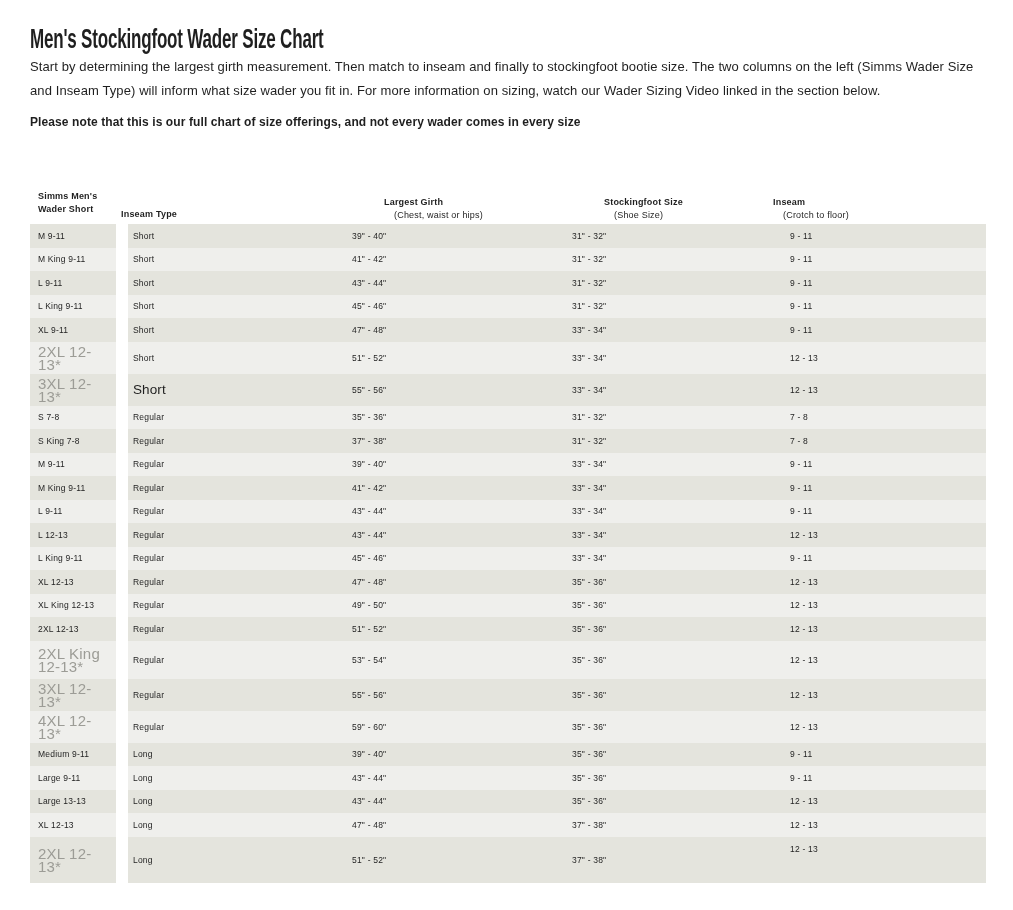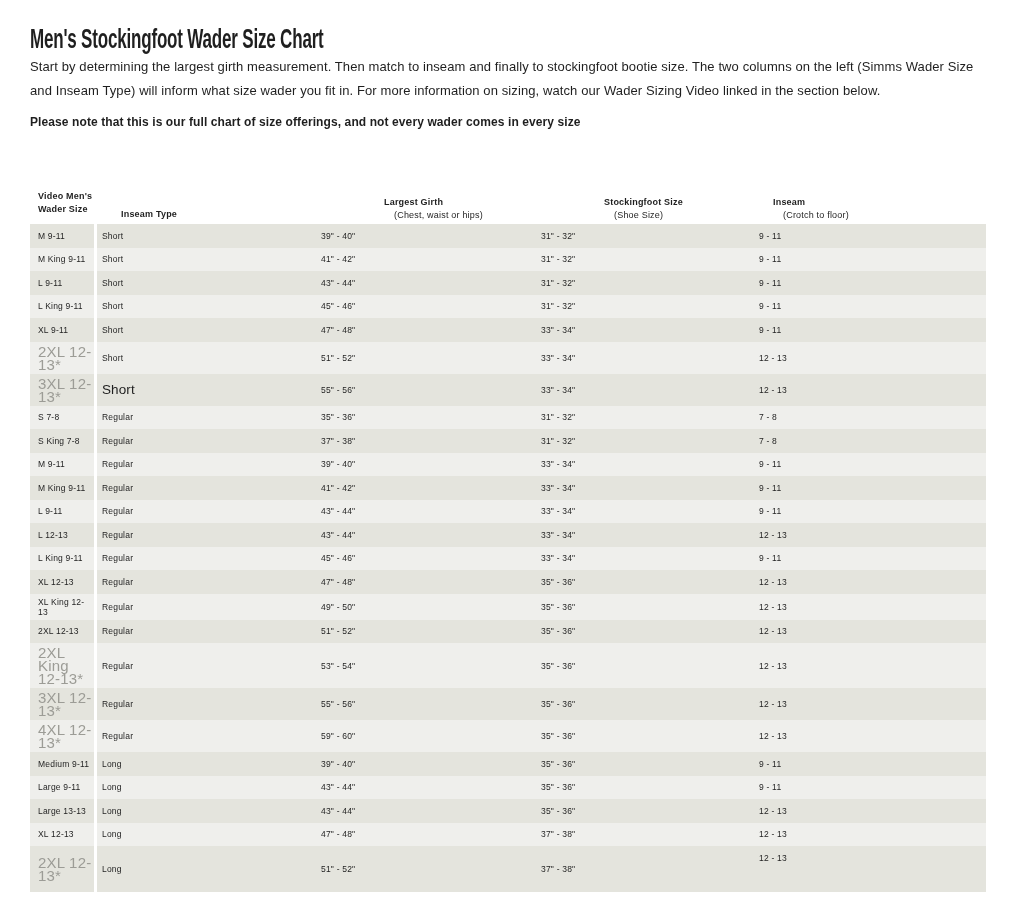--- a/index.html
+++ b/index.html
@@ -36,21 +36,21 @@
   .hc1 { width:77px; margin-right:9px; padding-left:8px; }
   .hmain { flex:1; display:flex;align-items:flex-end; }
   .hc2 { width:219px; } .hc3 { width:220px;margin-left:44px; } .hc4 { width:218px; } .hc5 { flex:1; }
   .hc2,.hc3,.hc4,.hc5 { padding-left:5px; }
   .hcell { display:flex; flex-direction:column; justify-content:center; }
   .ht { font-size:9px; font-weight:bold; line-height:13px; letter-spacing:0.2px; }
   .hs { font-size:9px; line-height:12px; letter-spacing:0.2px;padding-left:10px; }
 
   .row { display:flex; min-height:23.5px; }
   .row .c1 {
-    width:64px; margin-right:3px; padding:3px 2px 3px 8px;
+    width:86px; margin-right:12px; padding:3px 2px 3px 8px;
     display:flex; align-items:center;
     font-size:8.5px; letter-spacing:0.2px;
   }
   .row .main { flex:1; display:flex; }
   .row .c2 { width:219px; } .row .c3 { width:220px; }
   .row .c4 { width:218px; } .row .c5 { flex:1; }
   .row .c2,.row .c3,.row .c4,.row .c5 {
     padding-left:5px; display:flex; align-items:center;
     font-size:8.5px; letter-spacing:0.2px;
   }
@@ -71,21 +71,21 @@
   <h1 class="title">Men's Stockingfoot Wader Size Chart</h1>
 
   <p class="intro">Start by determining the largest girth measurement. Then match to inseam and finally to stockingfoot bootie size. The two columns on the left (Simms Wader Size and Inseam Type) will inform what size wader you fit in. For more information on sizing, watch our Wader Sizing Video linked in the section below.</p>
 
   <p class="note">Please note that this is our full chart of size offerings, and not every wader comes in every size</p>
 
   <div class="chart">
 
     <div class="thead">
       <div class="hcell hc1">
-        <div class="ht">Video Men's Wader Size</div>
+        <div class="ht">Simms Men's Wader Short</div>
         <div class="hs"></div>
       </div>
       <div class="hmain">
         <div class="hcell hc2">
           <div class="ht">Inseam Type</div>
           <div class="hs"></div>
         </div>
         <div class="hcell hc3">
           <div class="ht">Largest Girth</div>
           <div class="hs">(Chest, waist or hips)</div>

